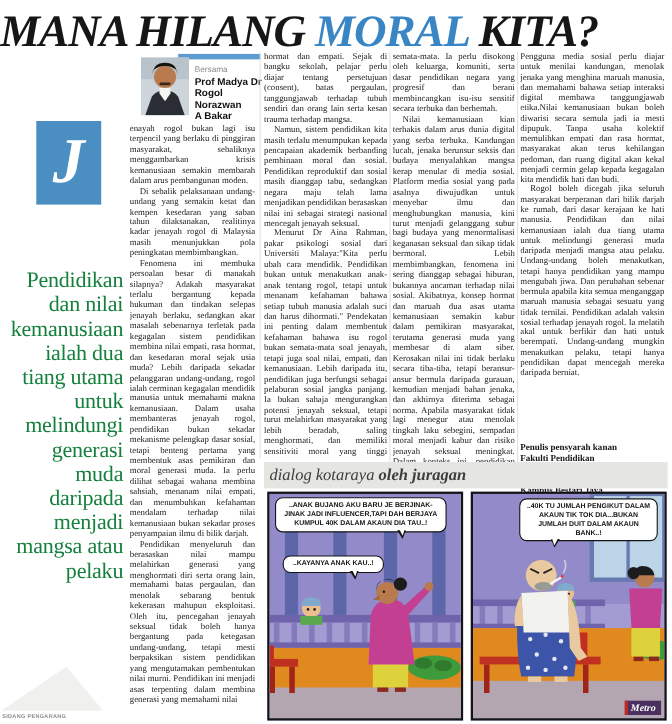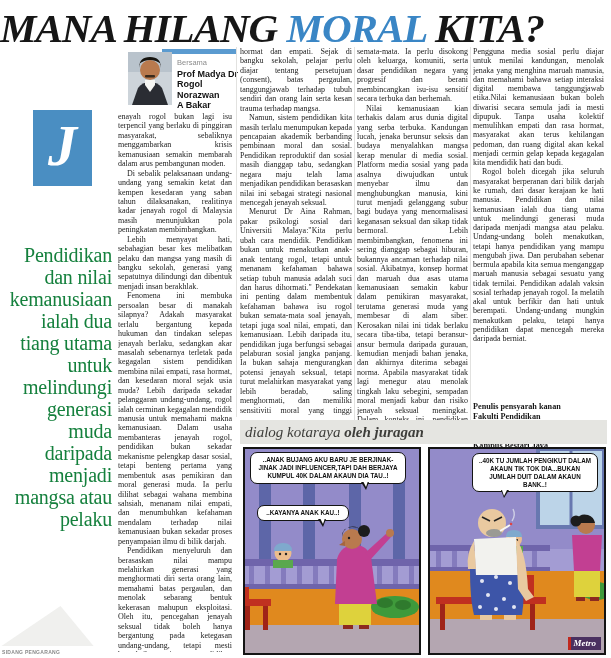--- a/index.html
+++ b/index.html
@@ -132,21 +132,20 @@
     <div class="byline-name">
         <div>Prof Madya Dr</div>
         <div>Rogol Norazwan</div>
         <div>A Bakar</div>
       </div>
   </div>
 
   <div class="col" id="col1">
       <p>enayah rogol bukan lagi isu terpencil yang berlaku di pinggiran masyarakat, sebaliknya menggambarkan krisis kemanusiaan semakin membarah dalam arus pembangunan moden.</p>
       <p>Di sebalik pelaksanaan undang-undang yang semakin ketat dan kempen kesedaran yang saban tahun dilaksanakan, realitinya kadar jenayah rogol di Malaysia masih menunjukkan pola peningkatan membimbangkan.</p>
-      <p>Lebih menyayat hati, sebahagian besar kes melibatkan pelaku dan mangsa yang masih di bangku sekolah, generasi yang sepatutnya dilindungi dan dibentuk menjadi insan berakhlak.</p>
       <p>Fenomena ini membuka persoalan besar di manakah silapnya? Adakah masyarakat terlalu bergantung kepada hukuman dan tindakan selepas jenayah berlaku, sedangkan akar masalah sebenarnya terletak pada kegagalan sistem pendidikan membina nilai empati, rasa hormat, dan kesedaran moral sejak usia muda? Lebih daripada sekadar pelanggaran undang-undang, rogol ialah cerminan kegagalan mendidik manusia untuk memahami makna kemanusiaan. Dalam usaha membanteras jenayah rogol, pendidikan bukan sekadar mekanisme pelengkap dasar sosial, tetapi benteng pertama yang membentuk asas pemikiran dan moral generasi muda. Ia perlu dilihat sebagai wahana membina sahsiah, menanam nilai empati, dan menumbuhkan kefahaman mendalam terhadap nilai kemanusiaan bukan sekadar proses penyampaian ilmu di bilik darjah.</p>
       <p>Pendidikan menyeluruh dan berasaskan nilai mampu melahirkan generasi yang menghormati diri serta orang lain, memahami batas pergaulan, dan menolak sebarang bentuk kekerasan mahupun eksploitasi. Oleh itu, pencegahan jenayah seksual tidak boleh hanya bergantung pada ketegasan undang-undang, tetapi mesti berpaksikan sistem pendidikan yang mengutamakan pembentukan nilai murni. Pendidikan ini menjadi asas terpenting dalam membina generasi yang memahami nilai</p>
     </div>
   <div class="col" id="col2">
       <p>hormat dan empati. Sejak di bangku sekolah, pelajar perlu diajar tentang persetujuan (consent), batas pergaulan, tanggungjawab terhadap tubuh sendiri dan orang lain serta kesan trauma terhadap mangsa.</p>
       <p>Namun, sistem pendidikan kita masih terlalu menumpukan kepada pencapaian akademik berbanding pembinaan moral dan sosial. Pendidikan reproduktif dan sosial masih dianggap tabu, sedangkan negara maju telah lama menjadikan pendidikan berasaskan nilai ini sebagai strategi nasional mencegah jenayah seksual.</p>
       <p>Menurut Dr Aina Rahman, pakar psikologi sosial dari Universiti Malaya:"Kita perlu ubah cara mendidik. Pendidikan bukan untuk menakutkan anak-anak tentang rogol, tetapi untuk menanam kefahaman bahawa setiap tubuh manusia adalah suci dan harus dihormati." Pendekatan ini penting dalam membentuk kefahaman bahawa isu rogol bukan semata-mata soal jenayah, tetapi juga soal nilai, empati, dan kemanusiaan. Lebih daripada itu, pendidikan juga berfungsi sebagai pelaburan sosial jangka panjang. Ia bukan sahaja mengurangkan potensi jenayah seksual, tetapi turut melahirkan masyarakat yang lebih beradab, saling menghormati, dan memiliki sensitiviti moral yang tinggi terhadap isu maruah dan hak individu. Dengan itu, tanggungjawab mendidik tidak boleh digalas sekolah</p>
     </div>
   <div class="col" id="col3">
       <p>semata-mata. Ia perlu disokong oleh keluarga, komuniti, serta dasar pendidikan negara yang progresif dan berani membincangkan isu-isu sensitif secara terbuka dan berhemah.</p>

